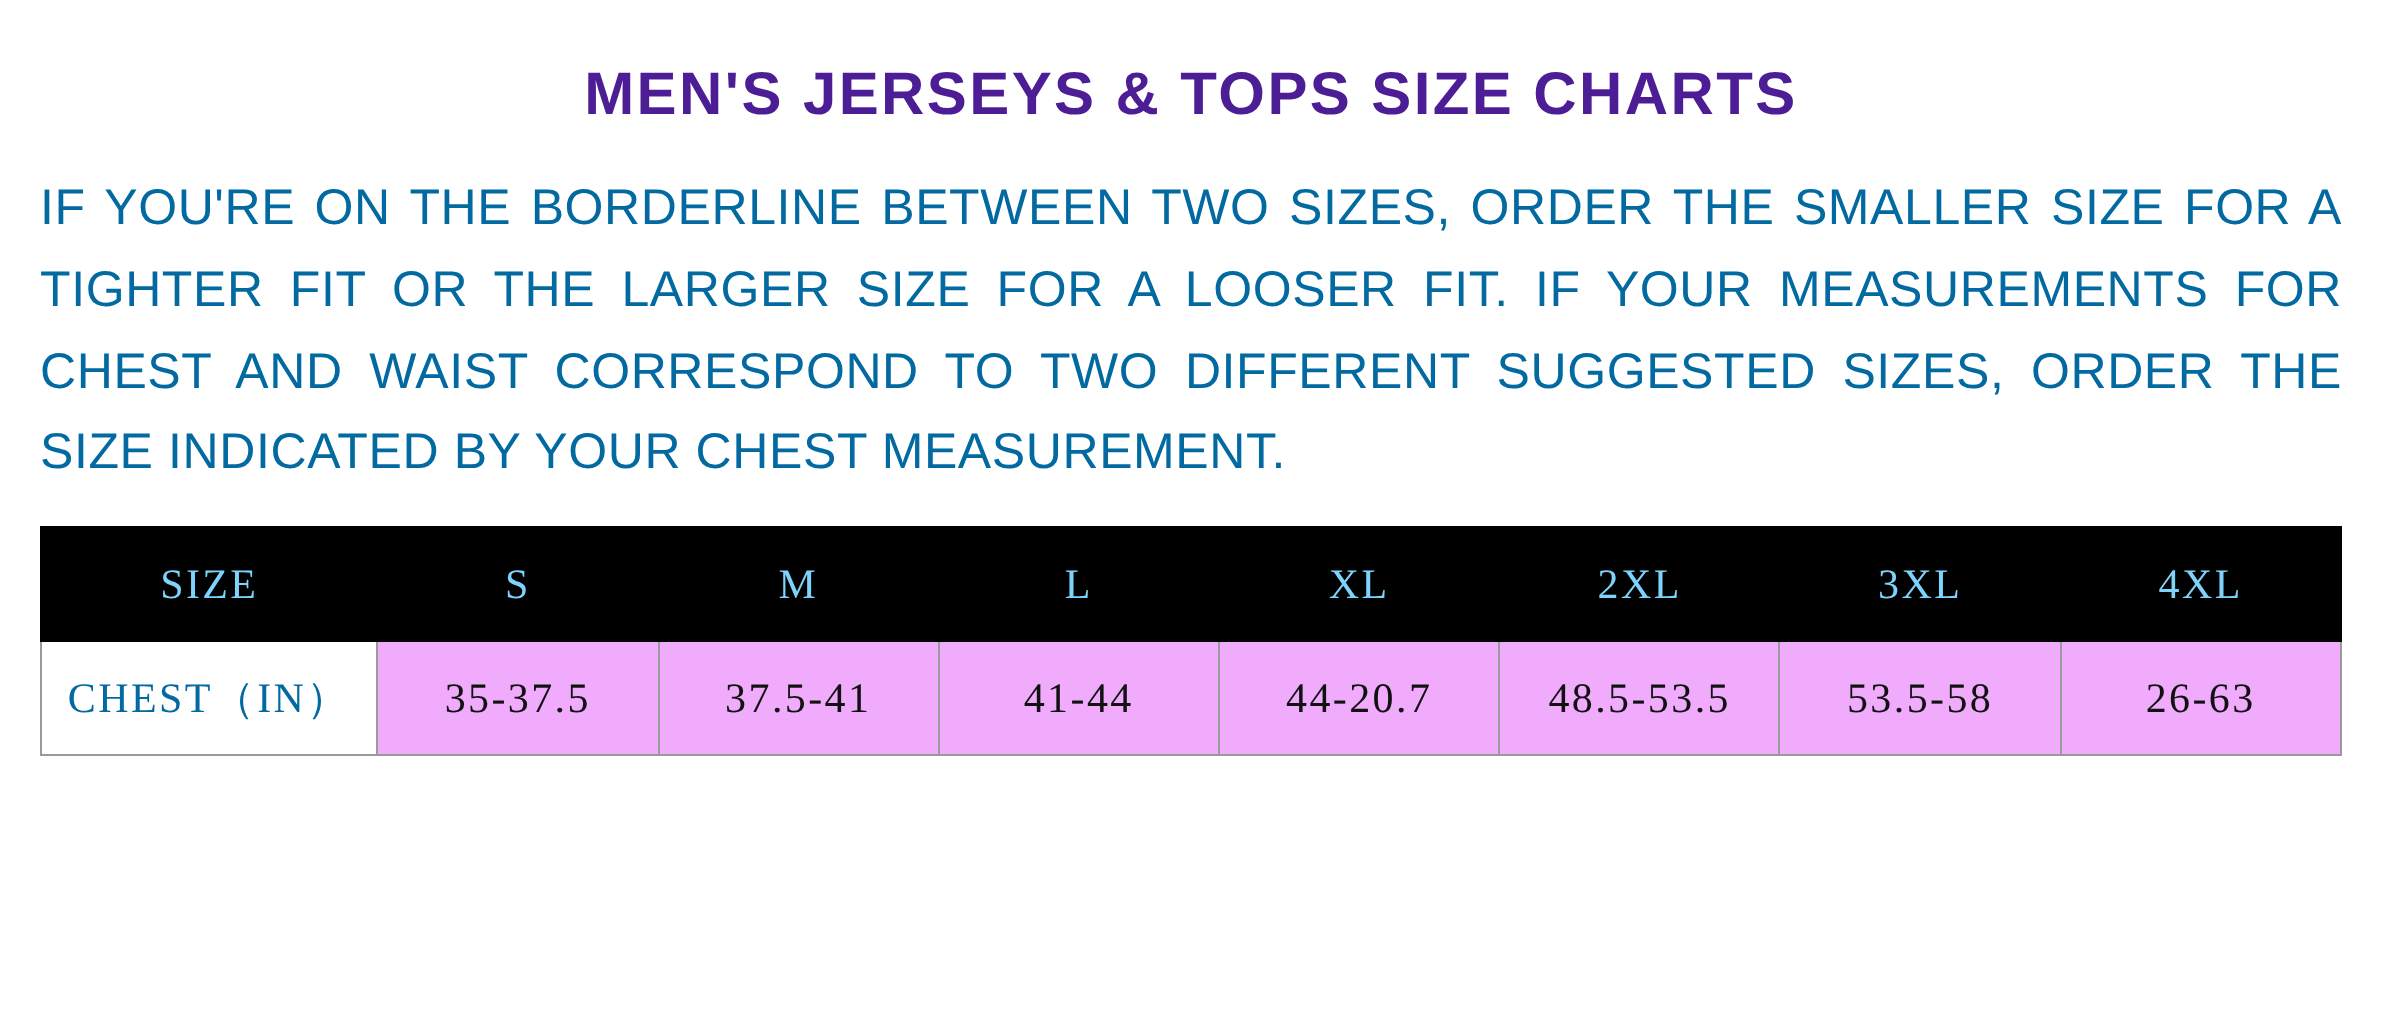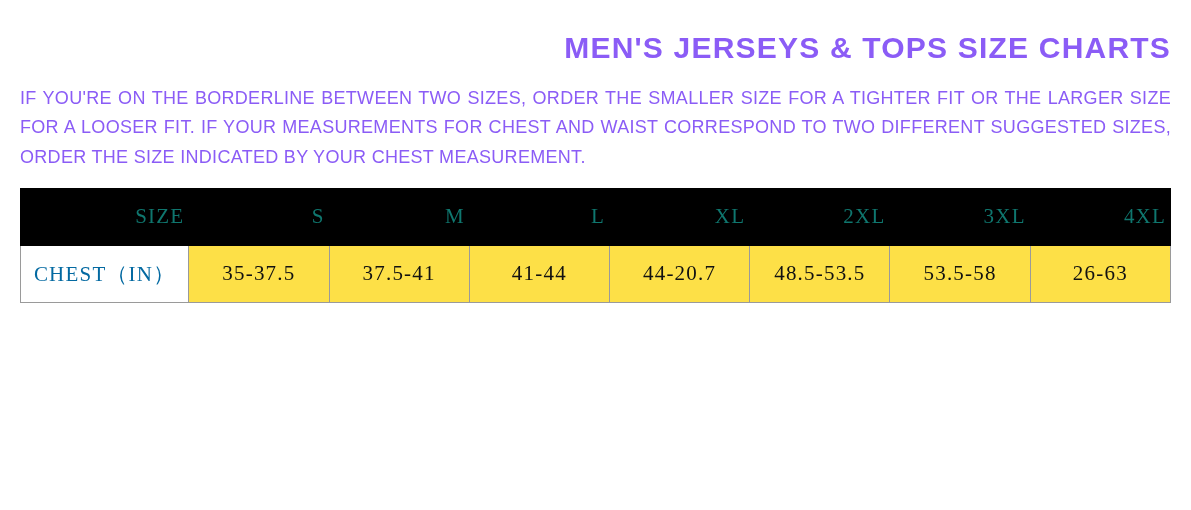--- a/index.html
+++ b/index.html
@@ -15,34 +15,34 @@
     overflow: hidden;
   }
   .page {
     width: 1191px;
     height: 510px;
     position: relative;
     box-sizing: border-box;
     padding: 0 20px;
   }
   .title {
-    text-align: right;
+    text-align: center;
     font-size: 30px;
     font-weight: bold;
     letter-spacing: 1.2px;
-    color: #8b5cf6;
+    color: #4c1d95;
     margin: 30px 0 0 0;
     line-height: 1.2;
     font-family: "Liberation Sans", sans-serif;
   }
   .intro {
     margin: 18px 0 0 0;
-    font-size: 18px;
+    font-size: 25px;
     line-height: 1.63;
-    color: #8b5cf6;
+    color: #0369a1;
     text-align: justify;
     letter-spacing: 0.3px;
     font-family: "Liberation Sans", sans-serif;
   }
   table.size-chart {
     margin-top: 16px;
     border-collapse: collapse;
     width: 1151px;
     table-layout: fixed;
     font-family: "Liberation Serif", serif;
@@ -52,28 +52,27 @@
     height: 57px;
     text-align: center;
     vertical-align: middle;
     font-size: 21px;
     letter-spacing: 1.2px;
     padding: 0 4px;
     box-sizing: border-box;
   }
   table.size-chart thead th {
     background: #000000;
-    color: #0f766e;
+    color: #7dd3fc;
     border: 1px solid #000000;
     font-weight: normal;
     font-size: 21px;
-    text-align: right;
   }
   table.size-chart tbody td {
-    background: #fde047;
+    background: #f0abfc;
     color: #111111;
   }
   table.size-chart tbody td.rowhead {
     background: #ffffff;
     color: #0369a1;
   }
   col.c0 { width: 168px; }
   col.cN { width: 140px; }
 </style>
 </head>

